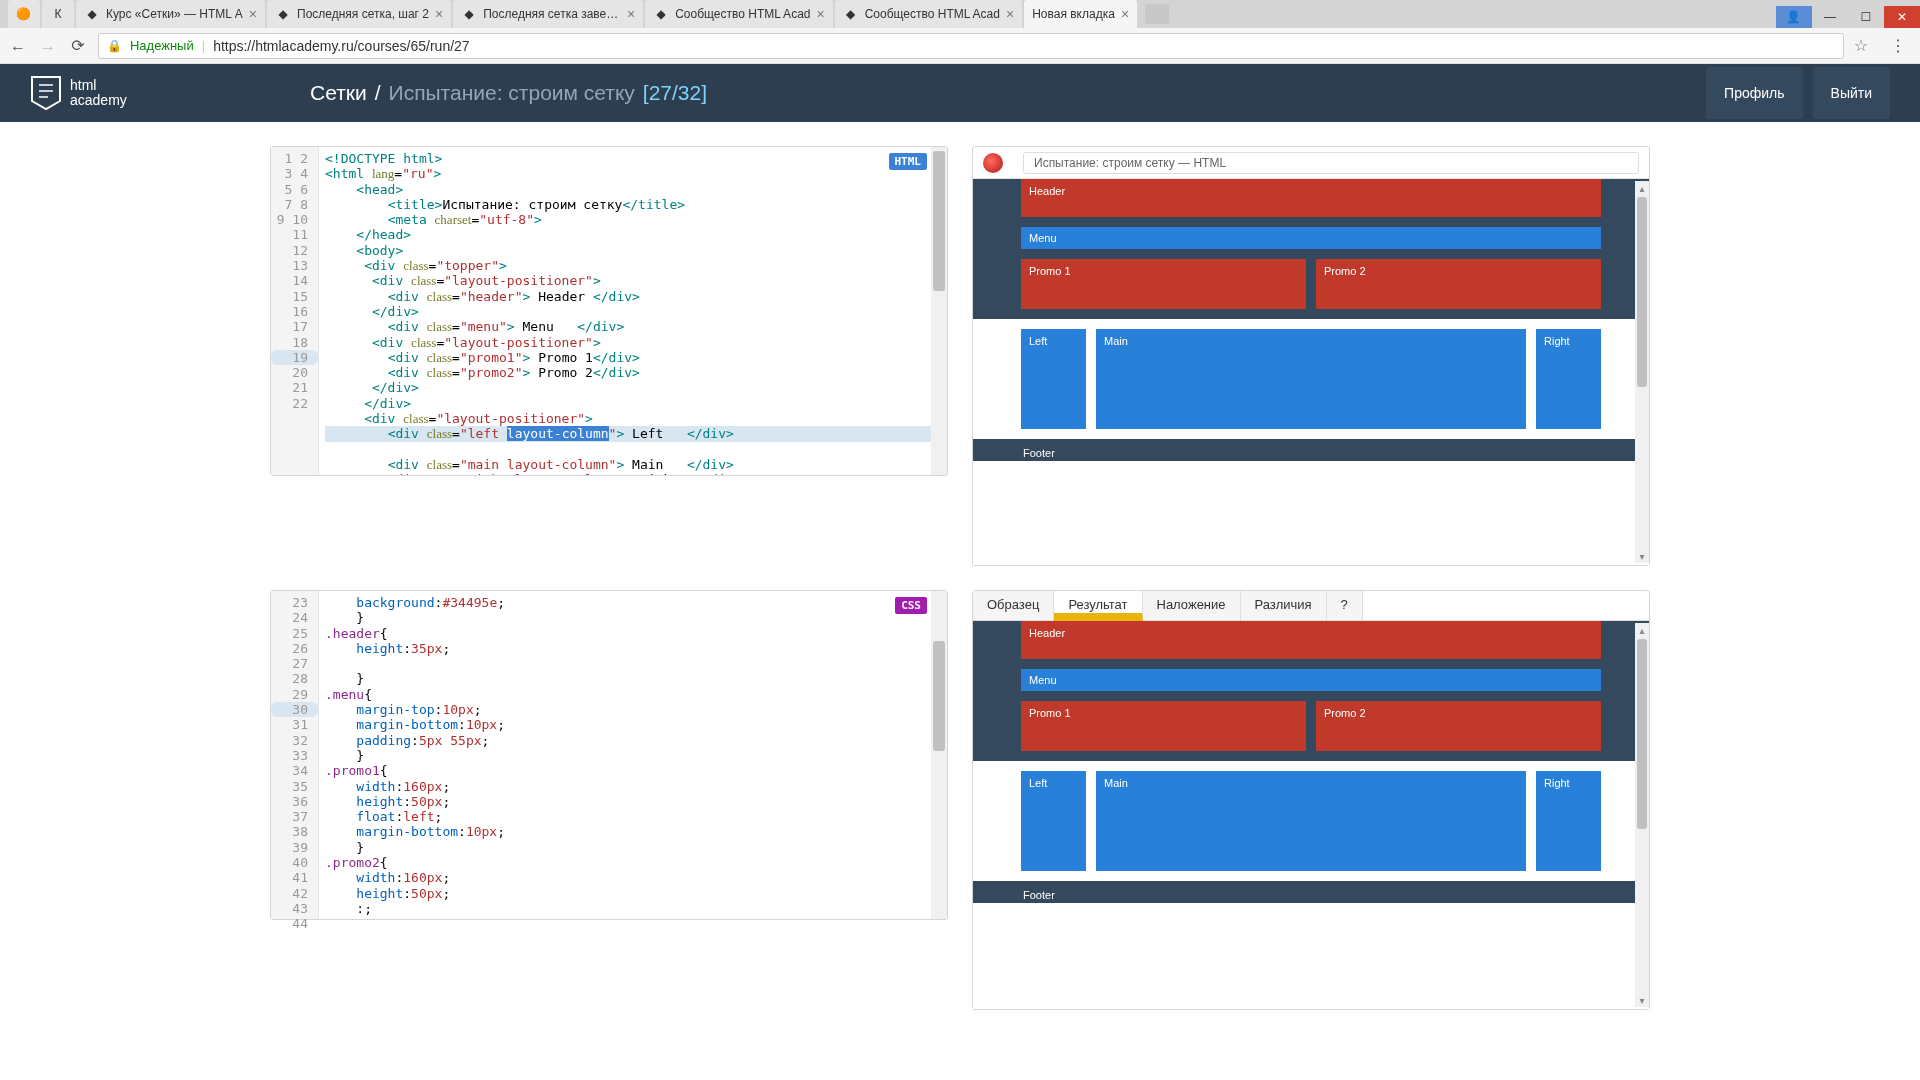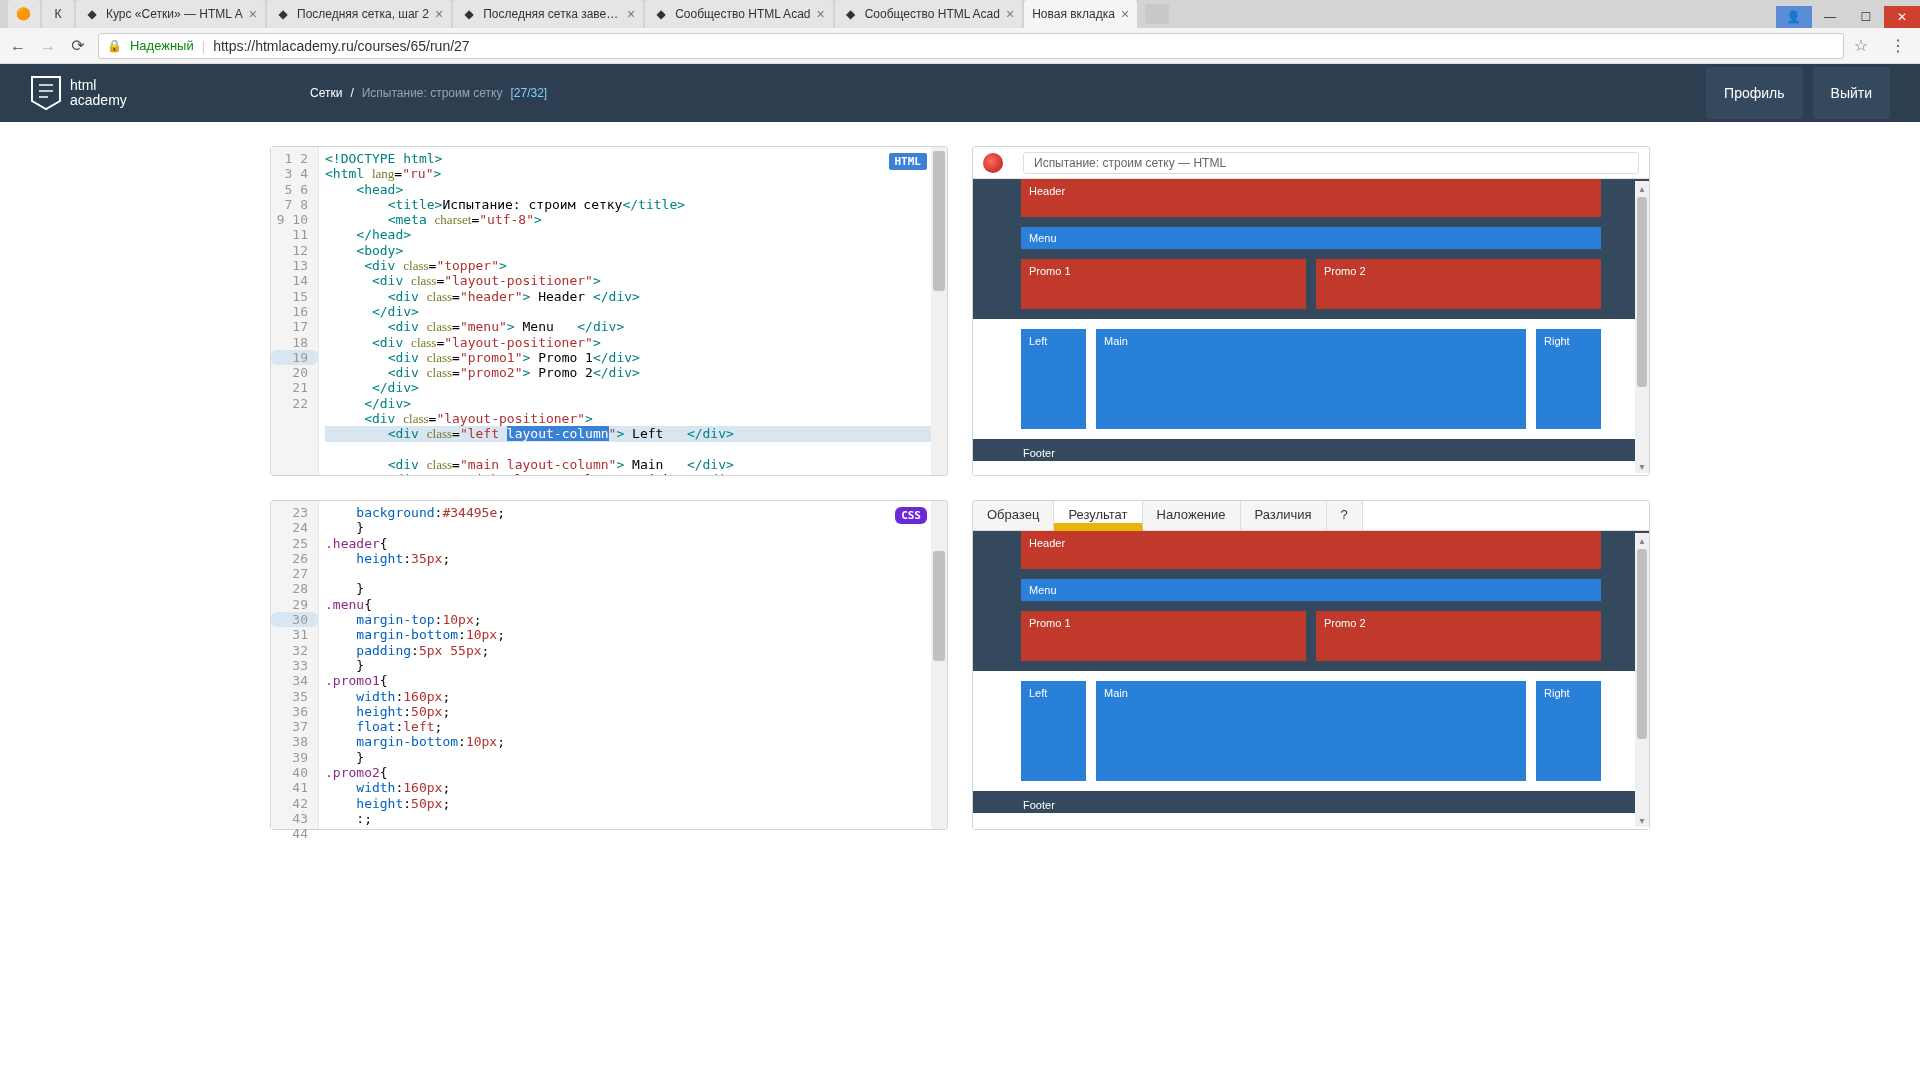--- a/index.html
+++ b/index.html
@@ -32,50 +32,50 @@
   .url-text { color: #333; font-size: 14px; }
   .star-icon { color: #777; font-size: 16px; margin-right: 6px; }
   .menu-dots { color: #555; font-size: 16px; padding: 0 6px; }
   
   
   .page { flex: 1; background: #fff; overflow-y: auto; }
   .site-header { height: 58px; background: #2c3e50; display: flex; align-items: center; padding: 0 30px; color: #fff; }
   .logo-box { display: flex; align-items: center; gap: 8px; width: 280px; }
   .logo-shield { width: 32px; height: 36px; }
   .logo-text { font-size: 14px; line-height: 1.1; }
-  .breadcrumb { flex: 1; font-size: 12px; display: flex; gap: 8px; }
+  .breadcrumb { flex: 1; font-size: 21px; display: flex; gap: 8px; }
   .breadcrumb .bc-course { color: #fff; }
   .breadcrumb .bc-sep { color: #fff; }
   .breadcrumb .bc-task { color: #95a5b5; }
   .breadcrumb .bc-count { color: #7dd3fc; }
   .hdr-btn { background: #34495e; color: #fff; border: none; padding: 18px 18px; font-size: 14px; border-radius: 3px; margin-left: 10px; cursor: pointer; }
   
   .workspace { display: grid; grid-template-columns: 1fr 1fr; gap: 24px; padding: 24px 40px; max-width: 1460px; margin: 0 auto; }
   .panel { border: 1px solid #d5d5d5; border-radius: 3px; background: #fff; position: relative; }
   
   .editor { height: 330px; display: flex; font-family: Consolas, monospace; font-size: 13px; position: relative; }
   .gutter { width: 48px; background: #f4f4f4; border-right: 1px solid #e5e5e5; text-align: right; color: #999; padding: 4px 10px 4px 0; line-height: 15.3px; }
   .gutter .ghi { background: #d8e6f2; display: block; margin-right: -10px; padding-right: 10px; border-radius: 6px; }
   .code { flex: 1; padding: 4px 6px; line-height: 15.3px; white-space: pre; overflow: hidden; }
   .code .line-hl { background: #d8e6f2; display: block; }
   .code .sel { background: #3b82d6; color: #fff; }
   .badge { position: absolute; top: 6px; right: 20px; background: #3b82d6; color: #fff; font-size: 11px; font-weight: bold; padding: 2px 6px; border-radius: 2px; }
-  .badge.css { background: #6d28d9; border-radius: 6px; }
+  .badge.css { background: #a21caf; }
   .scrollbar-y { position: absolute; right: 0; top: 0; bottom: 0; width: 16px; background: #f0f0f0; }
   .scrollbar-y .thumb { position: absolute; left: 2px; right: 2px; background: #c0c0c0; border-radius: 3px; }
   
   .tok-tag { color: #008080; }
   .tok-attr { color: #7a7a2a; font-family: Liberation Serif, serif; }
   .tok-str { color: #b03030; }
   .tok-prop { color: #0060c0; }
   .tok-val { color: #b03030; }
   .tok-sel { color: #8a2a8a; }
   
   
-  .preview-panel { height: 330px; display: flex; flex-direction: column; position: relative; }
+  .preview-panel { height: 420px; display: flex; flex-direction: column; position: relative; }
   .browser-sim { height: 32px; display: flex; align-items: center; gap: 10px; padding: 0 10px; border-bottom: 1px solid #e5e5e5; }
   .opera-icon { width: 20px; height: 20px; border-radius: 50%; background: radial-gradient(circle at 40% 40%, #ff6b5c, #b51717); }
   .sim-title { flex: 1; background: #fff; border: 1px solid #ddd; border-radius: 3px; height: 22px; display: flex; align-items: center; padding: 0 10px; color: #666; font-size: 12px; margin-left: 10px; }
   .preview-body { flex: 1; overflow: auto; background: #fff; position: relative; padding: 0; }
   .pv-scroll { position: absolute; right: 0; top: 2px; bottom: 2px; width: 14px; background: #f0f0f0; }
   .pv-scroll .arrow-up, .pv-scroll .arrow-down { height: 14px; display: flex; align-items: center; justify-content: center; color: #888; font-size: 10px; }
   .pv-scroll .thumb { position: absolute; left: 2px; right: 2px; background: #c0c0c0; border-radius: 3px; }
   
   .layout-demo { font-size: 11px; color: #fff; padding: 0 0px; }
   .demo-topper { background: #34495e; padding: 0 48px 10px 48px; }

